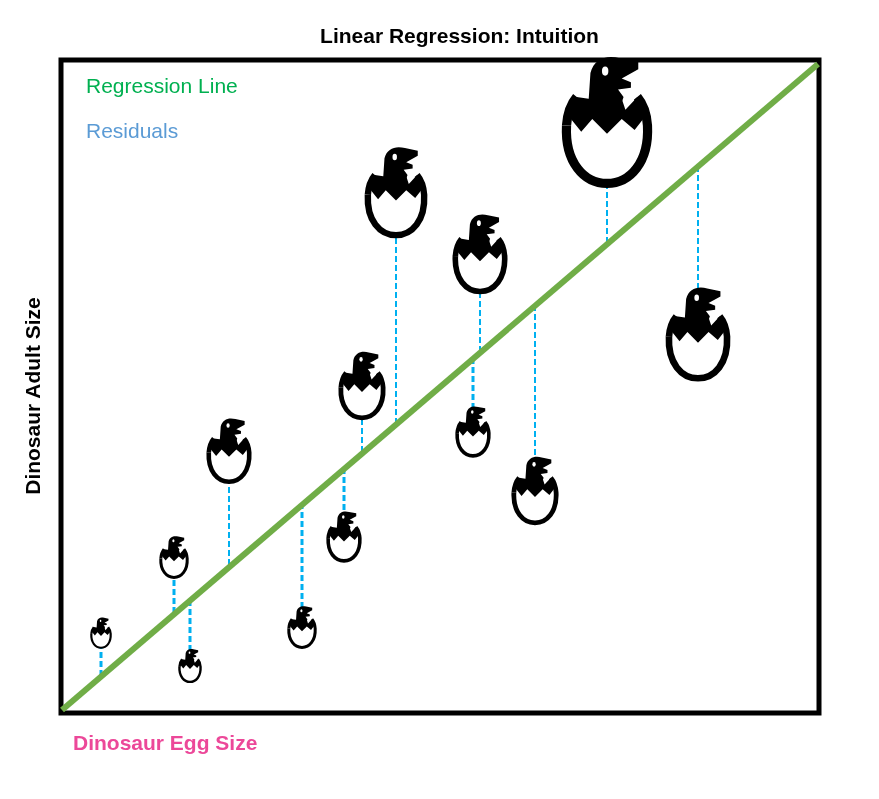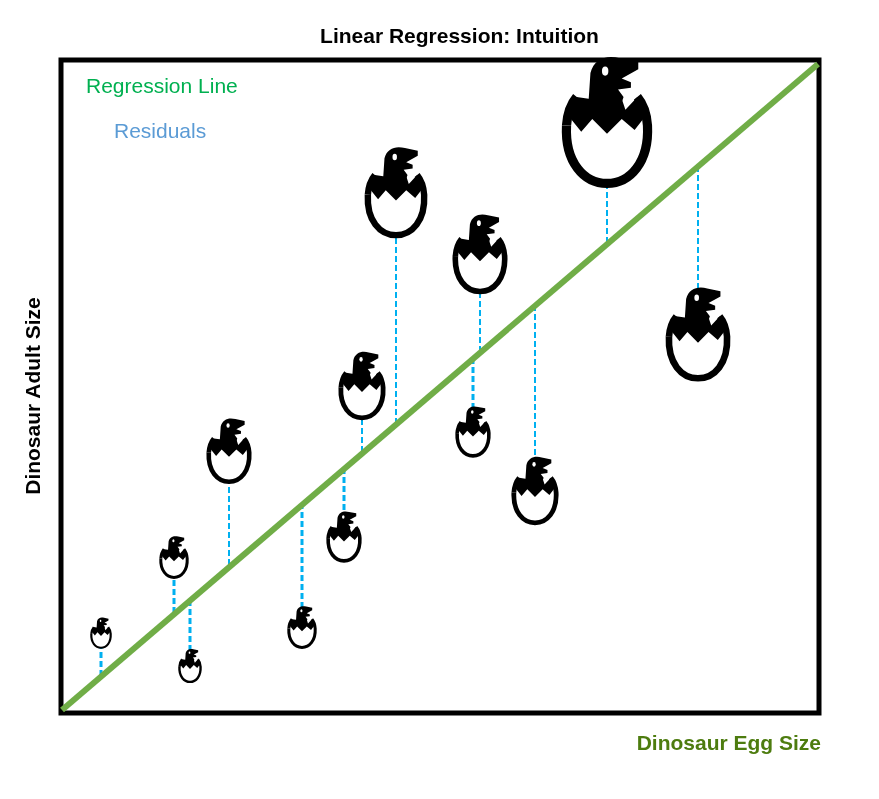--- a/index.html
+++ b/index.html
@@ -1,18 +1,18 @@
 <!DOCTYPE html>
 <html><head>
 <meta charset="utf-8">
 <style>
   html, body { margin:0; padding:0; background:#ffffff; }
   body { width:879px; height:799px; position:relative; overflow:hidden; font-family:"Liberation Sans", "DejaVu Sans", sans-serif; }
   .title { position:absolute; top:24px; left:0; width:879px; text-align:center; font-size:21px; font-weight:bold; color:#000;padding-left:20px; }
-  .xlabel { position:absolute; top:731px; left:59px; width:762px; text-align:right; font-size:21px; font-weight:bold; color:#4d7c0f; }
+  .xlabel { position:absolute; top:731px; left:73px; width:762px; text-align:left; font-size:21px; font-weight:bold; color:#ec4899; }
   .ylabel { position:absolute; left:33px; top:396px; transform:translate(-50%,-50%) rotate(-90deg); white-space:nowrap; font-size:21px; font-weight:bold; color:#000; }
   .legend-item { position:absolute; left:86px; font-size:21px; }
   #plot { position:absolute; left:0; top:0; }
 </style>
 </head>
 <body>
 
 <div class="title">Linear Regression: Intuition</div>
 
 <svg id="plot" width="879" height="799">
@@ -60,16 +60,16 @@
       <use href="#egg-icon-def" transform="translate(396,198) scale(64)"></use>
       <use href="#egg-icon-def" transform="translate(473,435) scale(36)"></use>
       <use href="#egg-icon-def" transform="translate(480,259) scale(56)"></use>
       <use href="#egg-icon-def" transform="translate(535,495) scale(48)"></use>
       <use href="#egg-icon-def" transform="translate(607,130) scale(92)"></use>
       <use href="#egg-icon-def" transform="translate(698,340) scale(66)"></use>
     </g>
 </svg>
 
 <div class="legend-item" style="top: 74px; color: rgb(0, 176, 80);">Regression Line</div>
-<div class="legend-item" style="top: 119px; color: rgb(91, 155, 213); margin-left: 28px;">Residuals</div>
+<div class="legend-item" style="top: 119px; color: rgb(91, 155, 213);">Residuals</div>
 
 <div class="ylabel">Dinosaur Adult Size</div>
 <div class="xlabel">Dinosaur Egg Size</div>
 
 </body></html>

